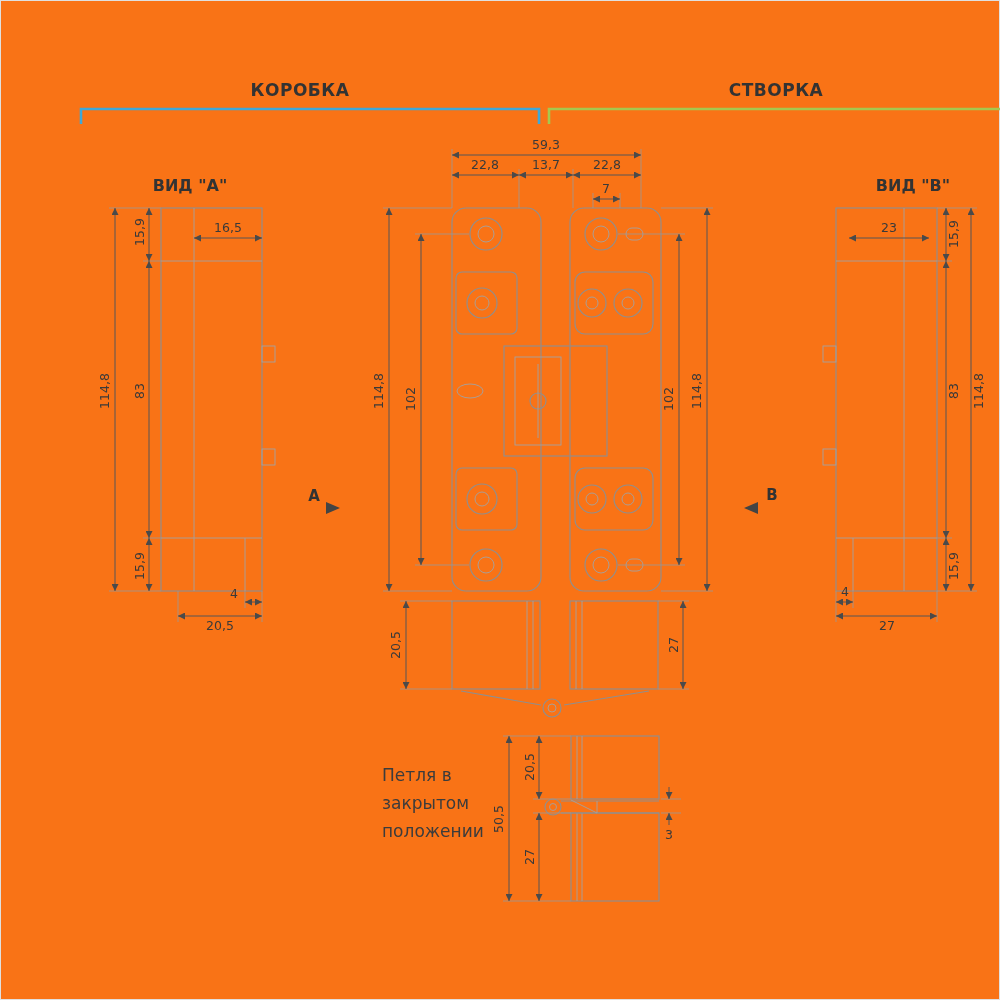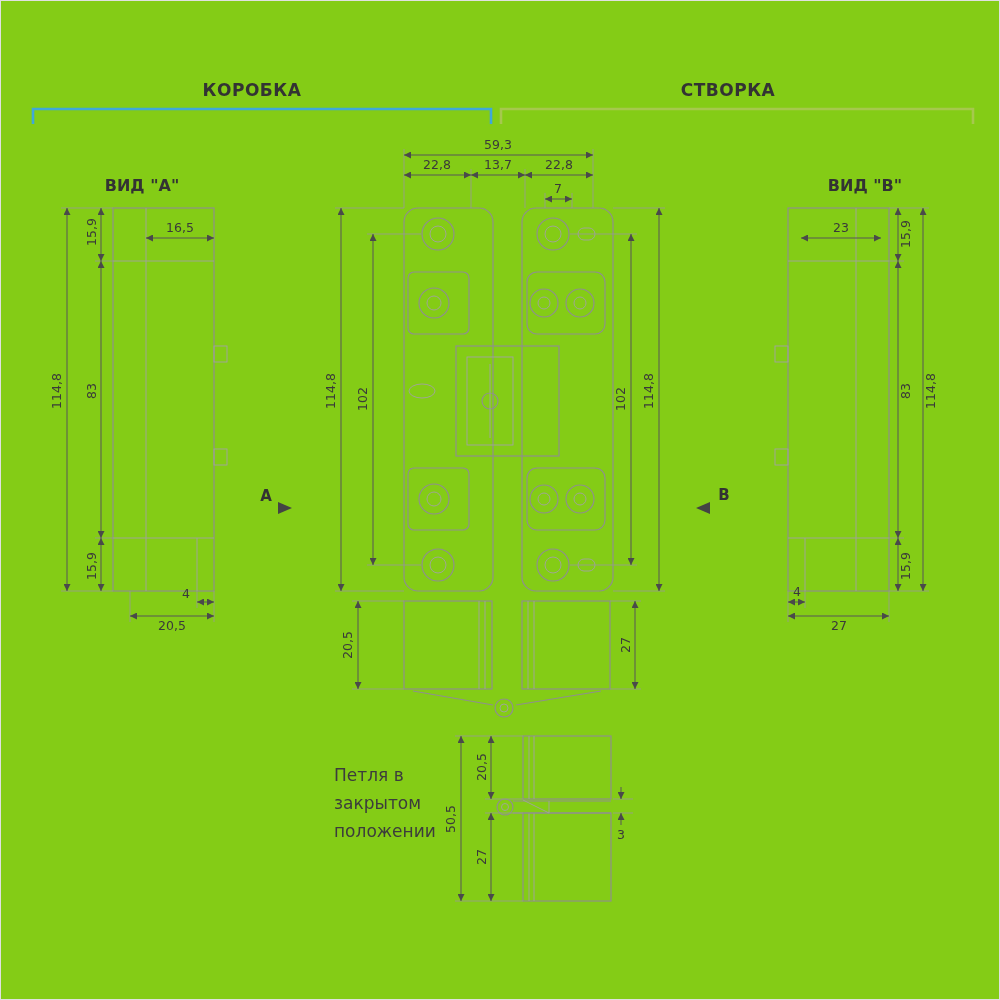--- a/index.html
+++ b/index.html
@@ -1,18 +1,18 @@
 <!DOCTYPE html>
 <html><head>
 <meta charset="utf-8">
 <style>
   html,body{margin:0;padding:0;background:#e9e9e9;}
-  .page{position:relative;width:1000px;height:1000px;background:#84cc16;
+  .page{position:relative;width:1000px;height:1000px;background:#f97316;
         border:1px solid #e0e0e0;box-sizing:border-box;
-        font-family:"DejaVu Sans", sans-serif;}
+        font-family:"DejaVu Sans", sans-serif;padding-left:48px;}
   svg{display:block;}
   text{font-family:"DejaVu Sans", sans-serif;}
   .bracket{fill:none;stroke-width:2.6;}
   .bracket-text{font-size:17px;font-weight:bold;fill:#333;letter-spacing:.5px;}
   .title-text{font-size:16px;font-weight:bold;fill:#333;}
   .caption-text{font-size:17px;fill:#3c3c3c;}
   .dim-text{font-size:12.5px;fill:#3a3a3a;}
   .letter-text{font-size:15px;font-weight:bold;fill:#333;}
   .draw{stroke:#8f8f8f;stroke-width:1.15;fill:none;}
   .draw2{stroke:#a2a2a2;stroke-width:.9;fill:none;}

